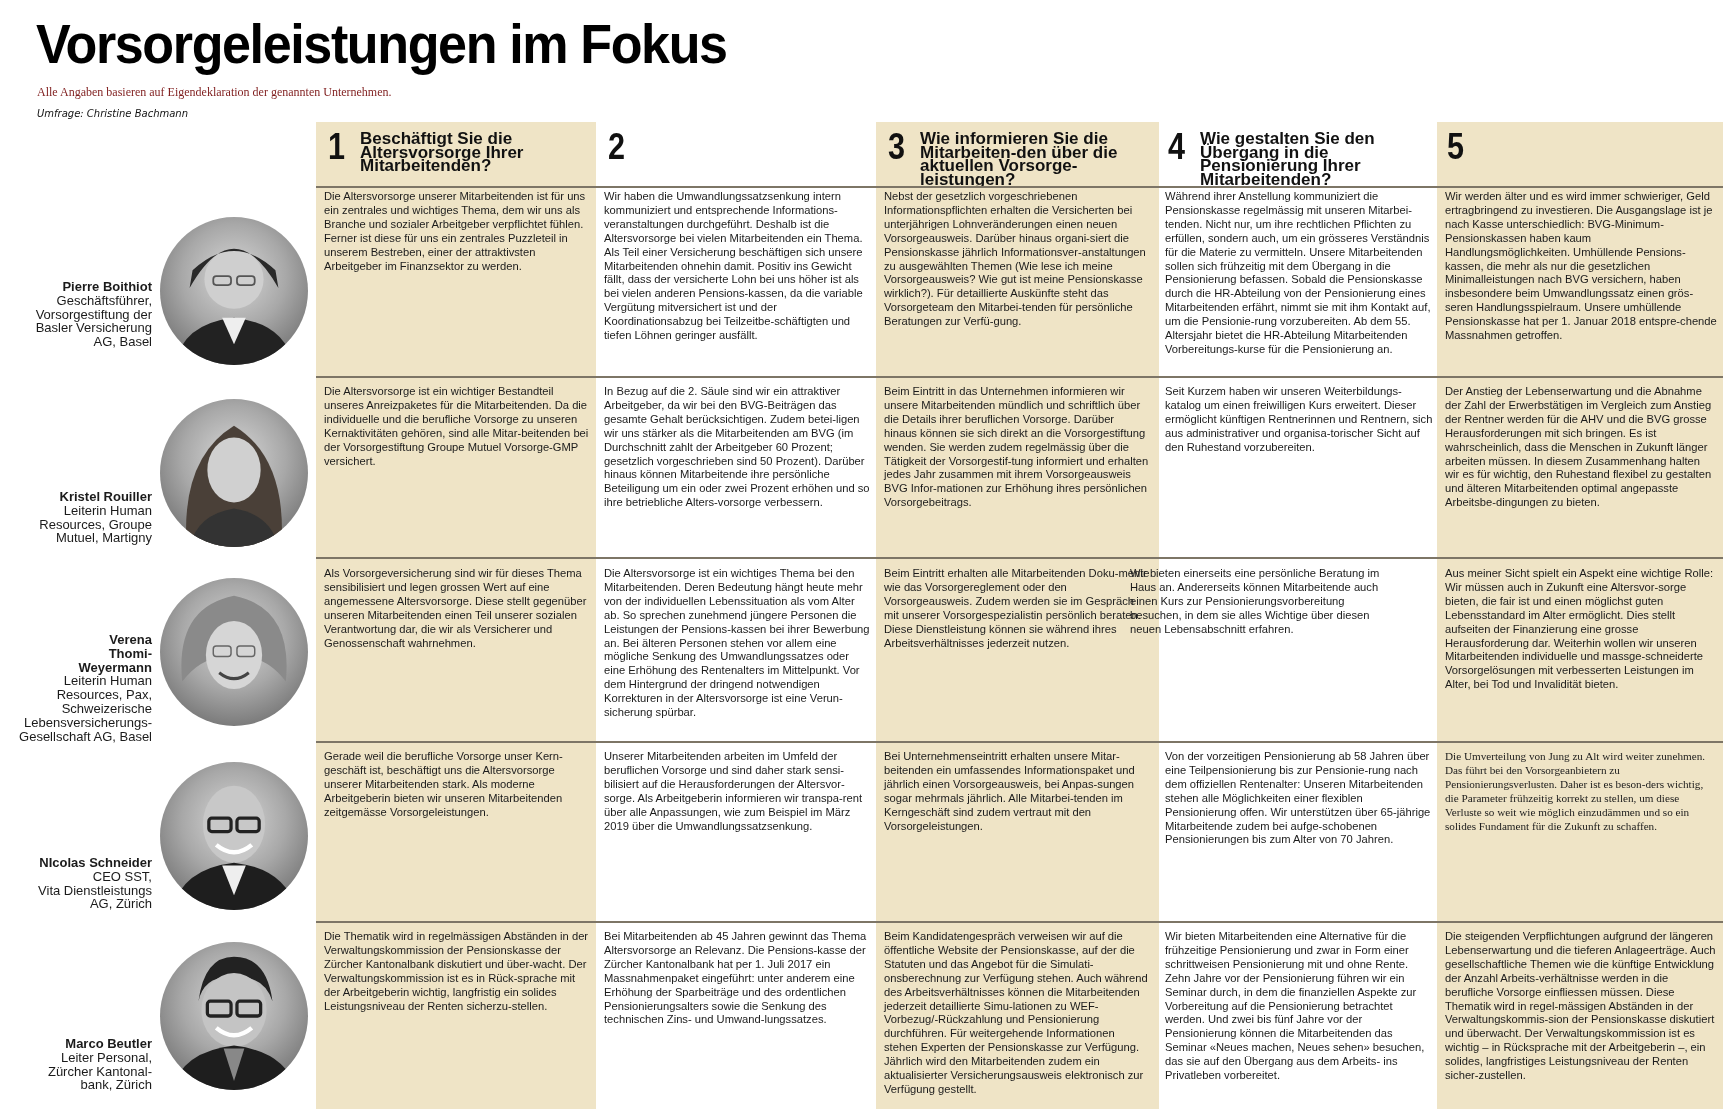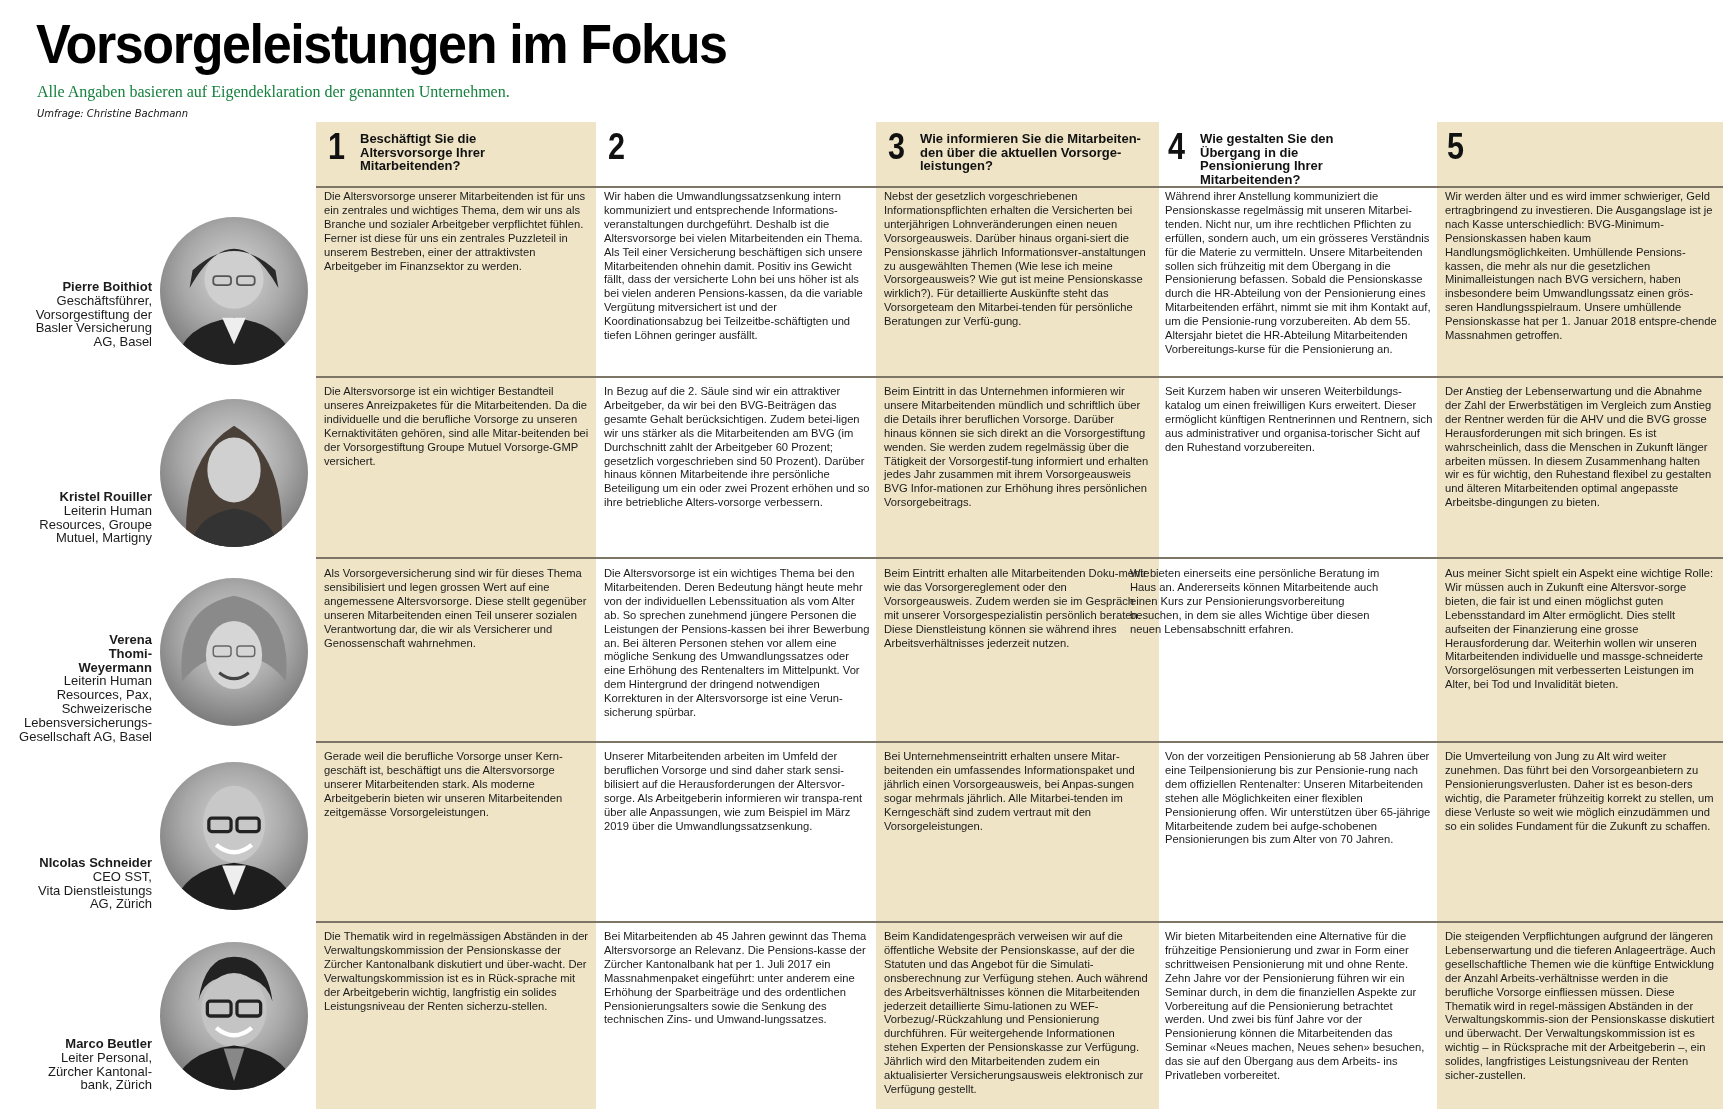--- a/index.html
+++ b/index.html
@@ -7,38 +7,38 @@
   body { font-family: "DejaVu Sans", sans-serif; color: #1a1a1a; position: relative; }
 
   .title {
     position: absolute; left: 36px; top: 12px;
     font-family: "Liberation Sans", sans-serif; font-weight: 700;
     font-size: 56px; letter-spacing: -1.5px; color: #000; line-height: 64px;
     transform: scaleX(0.93); transform-origin: left top;
   }
   .subtitle {
     position: absolute; left: 37px; top: 82px;
-    font-family: "Liberation Serif", serif; font-size: 16px; color: #15803d; line-height: 20px;
+    font-family: "Liberation Serif", serif; font-size: 12px; color: #7f1d1d; line-height: 20px;
   }
   .byline {
     position: absolute; left: 37px; top: 108px;
     font-family: "DejaVu Sans", sans-serif; font-style: italic; font-size: 10px; color: #111; line-height: 12px;
   }
 
   
   .col-bg { position: absolute; top: 122px; bottom: 6px; }
   .col-bg.shaded { background: #efe4c6; }
 
   .q-header { position: absolute; top: 128px; height: 50px; display: flex; align-items: flex-start; }
   .q-num {
     font-family: "Liberation Sans", sans-serif; font-weight: 700; font-size: 36px; line-height: 34px;
     color: #111; margin-right: 8px; margin-top: 2px; transform: scaleX(0.85); transform-origin: left top; width: 24px;
   }
   .q-text {
-    font-family: "Liberation Sans", sans-serif; font-weight: 700; font-size: 13px; line-height: 13.5px; color: #111;
+    font-family: "Liberation Sans", sans-serif; font-weight: 700; font-size: 17px; line-height: 13.5px; color: #111;
     padding-top: 4px;
   }
 
   .row-line { position: absolute; left: 316px; right: 12px; height: 2px; background: #7d7566; }
 
   .answer {
     position: absolute; font-family: "Liberation Sans", sans-serif; font-size: 11.2px; line-height: 13.9px; color: #1b1b1b;
     text-align: left; hyphens: manual;
   }
 
@@ -171,21 +171,21 @@
       <rect x="52" y="38" width="15" height="9" rx="2" fill="none" stroke="#222" stroke-width="2.2"></rect>
       <path d="M38 56 Q50 66 62 56" stroke="#fff" stroke-width="3" fill="none"></path>
       <path d="M8 100 Q15 72 50 68 Q85 72 92 100Z" fill="#1e1e1e"></path>
       <path d="M42 70 L50 90 L58 70Z" fill="#eee"></path>
     </svg>
 </div>
 <div class="answer" style="left:324px; top:750px; width:266px;">Gerade weil die berufliche Vorsorge unser Kern-geschäft ist, beschäftigt uns die Altersvorsorge unserer Mitarbeitenden stark. Als moderne Arbeitgeberin bieten wir unseren Mitarbeitenden zeitgemässe Vorsorgeleistungen.</div>
 <div class="answer" style="left:604px; top:750px; width:266px;">Unserer Mitarbeitenden arbeiten im Umfeld der beruflichen Vorsorge und sind daher stark sensi-bilisiert auf die Herausforderungen der Altersvor-sorge. Als Arbeitgeberin informieren wir transpa-rent über alle Anpassungen, wie zum Beispiel im März 2019 über die Umwandlungssatzsenkung.</div>
 <div class="answer" style="left:884px; top:750px; width:266px;">Bei Unternehmenseintritt erhalten unsere Mitar-beitenden ein umfassendes Informationspaket und jährlich einen Vorsorgeausweis, bei Anpas-sungen sogar mehrmals jährlich. Alle Mitarbei-tenden im Kerngeschäft sind zudem vertraut mit den Vorsorgeleistungen.</div>
 <div class="answer" style="left:1165px; top:750px; width:268px;">Von der vorzeitigen Pensionierung ab 58 Jahren über eine Teilpensionierung bis zur Pensionie-rung nach dem offiziellen Rentenalter: Unseren Mitarbeitenden stehen alle Möglichkeiten einer flexiblen Pensionierung offen. Wir unterstützen über 65-jährige Mitarbeitende zudem bei aufge-schobenen Pensionierungen bis zum Alter von 70 Jahren.</div>
-<div class="answer" style="left:1445px; top:750px; width:272px;">Die Umverteilung von Jung zu Alt wird weiter zunehmen. Das führt bei den Vorsorgeanbietern zu Pensionierungsverlusten. Daher ist es beson-ders wichtig, die Parameter frühzeitig korrekt zu stellen, um diese Verluste so weit wie möglich einzudämmen und so ein solides Fundament für die Zukunft zu schaffen.</div>
+<div class="answer" style="left:1445px; top:750px; width:272px;font-family:Liberation Serif, serif;">Die Umverteilung von Jung zu Alt wird weiter zunehmen. Das führt bei den Vorsorgeanbietern zu Pensionierungsverlusten. Daher ist es beson-ders wichtig, die Parameter frühzeitig korrekt zu stellen, um diese Verluste so weit wie möglich einzudämmen und so ein solides Fundament für die Zukunft zu schaffen.</div>
 
 <div class="person" style="top:1037px;">
   <span class="pname">Marco Beutler</span>
   <span class="prole">Leiter Personal,
 Zürcher Kantonal-
 bank, Zürich</span>
 </div>
 <div class="photo" style="top:942px;">
   <svg viewBox="0 0 100 100">
       <path d="M26 40 Q30 10 50 10 Q72 10 76 40 Q70 22 50 24 Q30 22 26 40Z" fill="#222"></path>

